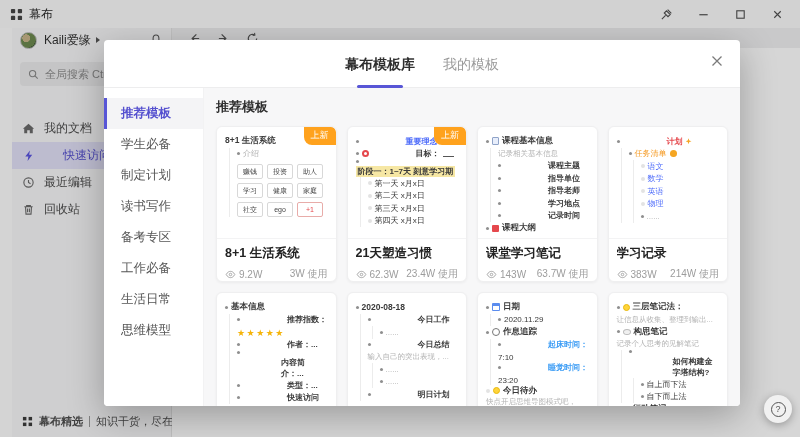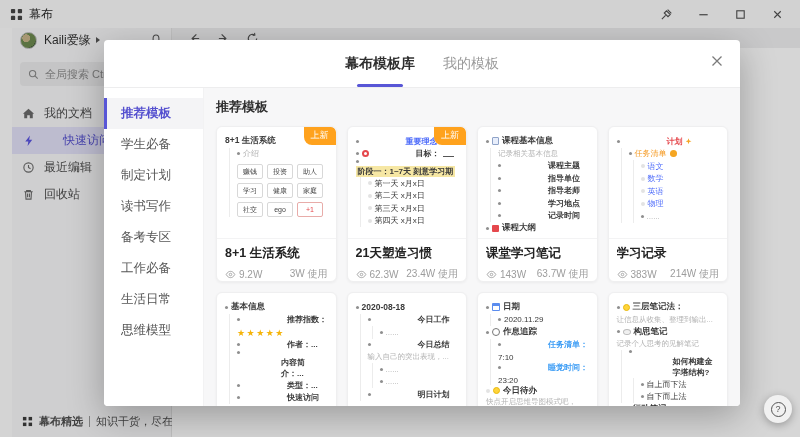--- a/index.html
+++ b/index.html
@@ -19,39 +19,39 @@
   .app-body { position:absolute; top:28px; left:12px; width:800px; height:409px; background:#0369a1; }
 
   .side { position:absolute; top:0; left:0; width:160px; height:409px; background:#f7f7f8; border-right:1px solid #e4e4e4; }
   .user-row { height:22px; display:flex; align-items:center; padding:2px 8px 0; }
   .avatar { width:17px; height:17px; border-radius:50%; background:radial-gradient(circle at 35% 35%, #c8b48a 0 28%, #6d8a4f 29% 70%, #46603a 71%); border:1px solid #bbb; flex:none; }
   .user-name { margin-left:7px; font-size:12px; color:#333; white-space:nowrap; }
   .caret { width:0; height:0; border-left:4px solid #555; border-top:3px solid transparent; border-bottom:3px solid transparent; margin-left:5px; }
   .bell { margin-left:auto; width:14px; height:14px; color:#555; }
   .search-box { margin:12px 8px 0; width:144px; height:24px; background:#ebebec; border-radius:4px; display:flex; align-items:center; padding:0 8px; color:#8b8b8b; font-size:11px; gap:6px; }
   .search-box svg { width:11px; height:11px; flex:none; }
-  .menu { margin-top:14px; }
+  .menu { margin-top:29px; }
   .menu-item { height:27px; display:flex; align-items:center; padding:0 10px; gap:9px; color:#4c4c4c; font-size:12px; cursor:pointer; }
   .menu-item svg { width:13px; height:13px; color:#6b6b6b; flex:none; }
   .menu-item.active { background:#e2e1f7; color:#5550cf;gap:28px; }
   .menu-item.active svg { color:#5b55e0; }
   .side-footer { position:absolute; bottom:8px; left:10px; display:flex; align-items:center; gap:6px; font-size:11px; color:#4d4d4d; white-space:nowrap; }
   .side-footer .ficon { width:11px; height:11px; color:#3c3c3c; }
   .vdiv { width:1px; height:11px; background:#9a9a9a; }
 
   .topbar { position:absolute; top:0; left:160px; right:0; height:20px; background:#f0f0f1; display:flex; align-items:center; gap:16px; padding-left:16px; }
   .nav-btn { width:13px; height:13px; color:#555; }
   .nav-btn svg { width:100%; height:100%; }
   .main-bg { position:absolute; top:20px; left:160px; right:0; bottom:0; background:#ffffff; }
 
   .dim { position:absolute; inset:0; background:rgba(0,0,0,0.16); z-index:5; }
 
   
   .modal { position:absolute; left:92px; top:12px; width:636px; height:366px; background:#fff; border-radius:4px; box-shadow:0 10px 36px rgba(0,0,0,0.28); z-index:10; overflow:hidden; }
-  .m-header { position:relative; height:48px; border-bottom:1px solid #ededee; display:flex; align-items:flex-end; justify-content:center; gap:28px; }
+  .m-header { position:relative; height:48px; border-bottom:1px solid #ededee; display:flex; align-items:center; justify-content:center; gap:28px; }
   .tab { position:relative; height:48px; line-height:48px; font-size:14px; color:#9a9a9a; cursor:pointer; }
   .tab.active { color:#2f2f2f; font-weight:700; }
   .tab.active::after { content:""; position:absolute; left:50%; transform:translateX(-50%); bottom:0; width:46px; height:3px; border-radius:2px; background:#5856d6; }
   .m-close { position:absolute; right:14px; top:12px; width:18px; height:18px; color:#7a7a7a; cursor:pointer; }
   .m-close svg { width:100%; height:100%; }
   .m-body { display:flex; height:318px; }
   .m-side { width:100px; flex:none; background:#fff; padding-top:10px; border-right:1px solid #f2f2f3; }
   .cat { height:31px; line-height:31px; padding-left:14px; font-size:12.5px; color:#555; cursor:pointer; border-left:3px solid transparent; }
   .cat.active { background:#f4f4f6; border-left-color:#5856d6; color:#5550cf; font-weight:700; }
   .m-content { flex:1; background:#f7f7f8; padding:8px 12px 0; overflow:hidden; }
@@ -528,21 +528,21 @@
                     </div>
                 </div>
                 <div class="row">
                     <span class="b"></span>
                     <span class="i-clock"></span>
                     <span class="h">作息追踪</span>
                   </div>
                 <div class="ind">
                   <div class="row">
                       <span class="b"></span>
-                      <span class="sky bold">任务清单：</span>
+                      <span class="sky bold">起床时间：</span>
                       <span>7:10</span>
                     </div>
                   <div class="row">
                       <span class="b"></span>
                       <span class="sky bold">睡觉时间：</span>
                       <span>23:20</span>
                     </div>
                 </div>
                 <div class="row">
                     <span class="rb"></span>

